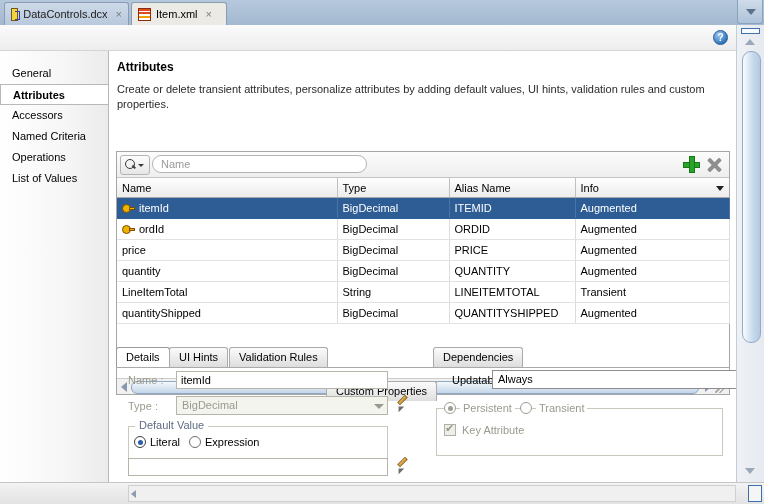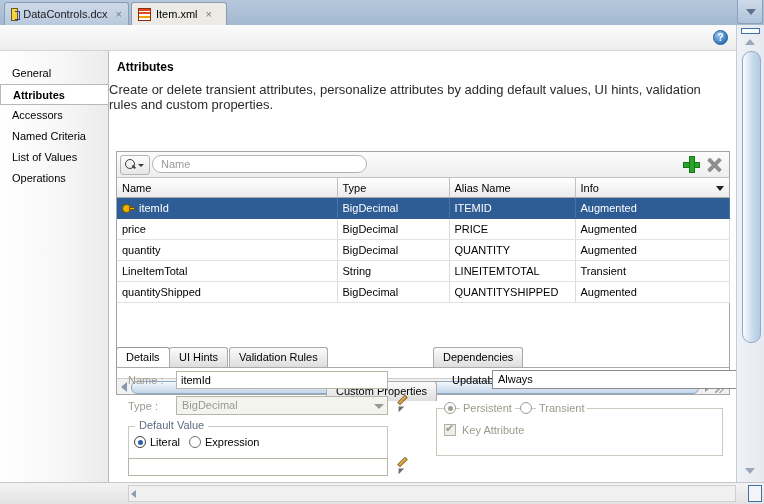--- a/index.html
+++ b/index.html
@@ -102,22 +102,22 @@
     position: absolute; left: 108px; top: 26px; width: 628px; height: 431px;
     background: #ffffff;
     border-left: 1px solid #b8b8b8;
     box-sizing: border-box;
   }
   .sect-title {
     position: absolute; left: 8px; top: 9px;
     font-size: 12px; font-weight: bold; color: #000;
   }
   .sect-desc {
-    position: absolute; left: 0; top: 31px; width: 600px;
-    font-size: 13px; color: #2b2b2b; line-height: 15px;
+    position: absolute; left: 8px; top: 31px; width: 600px;
+    font-size: 11px; color: #2b2b2b; line-height: 15px;
   }
 
   
   .tblwrap {
     position: absolute; left: 7px; top: 100px; width: 614px; height: 244px;
     border: 1px solid #a6a6a6;
     background: #ffffff;
     box-sizing: border-box;
   }
   .tbltoolbar {
@@ -405,22 +405,22 @@
     <div class="helpbar">
       <div class="helpicon">?</div>
     </div>
 
     <div class="leftnav">
       <div style="height:12px"></div>
       <div class="navitem">General</div>
       <div class="navitem selected">Attributes</div>
       <div class="navitem">Accessors</div>
       <div class="navitem">Named Criteria</div>
+      <div class="navitem">Operations</div>
       <div class="navitem">List of Values</div>
-      <div class="navitem">Operations</div>
     </div>
 
     <div class="content">
 
       <div class="sect-title">Attributes</div>
       <div class="sect-desc">Create or delete transient attributes, personalize attributes by adding default values, UI hints, validation rules and custom properties.</div>
 
       <div class="tblwrap">
 
         <div class="tbltoolbar">
@@ -459,20 +459,28 @@
           <tbody>
             <tr class="sel">
               <td>
                 <span class="keyicon"></span><span>itemId</span>
               </td>
               <td>BigDecimal</td>
               <td>ITEMID</td>
               <td>Augmented</td>
             </tr>
             <tr>
+              <td>
+                <span class="keyicon"></span><span>ordId</span>
+              </td>
+              <td>BigDecimal</td>
+              <td>ORDID</td>
+              <td>Augmented</td>
+            </tr>
+            <tr>
               <td>price</td>
               <td>BigDecimal</td>
               <td>PRICE</td>
               <td>Augmented</td>
             </tr>
             <tr>
               <td>quantity</td>
               <td>BigDecimal</td>
               <td>QUANTITY</td>
               <td>Augmented</td>

